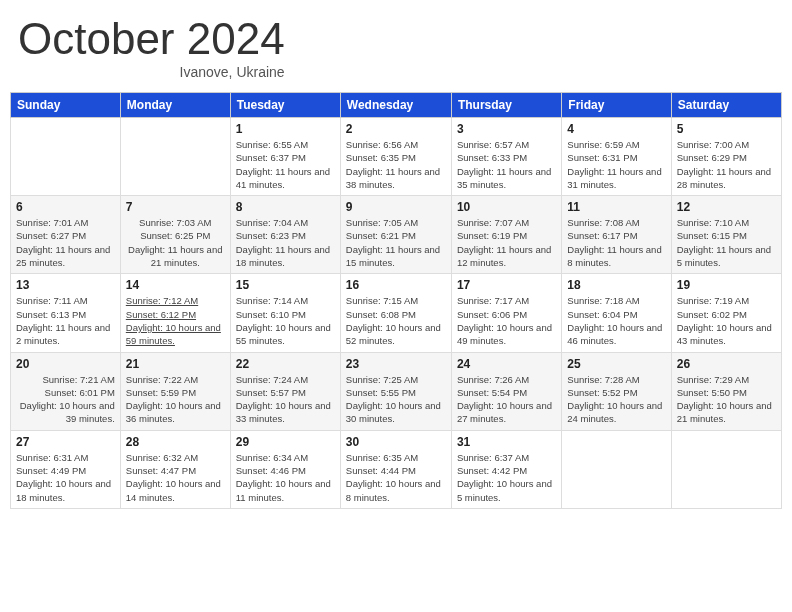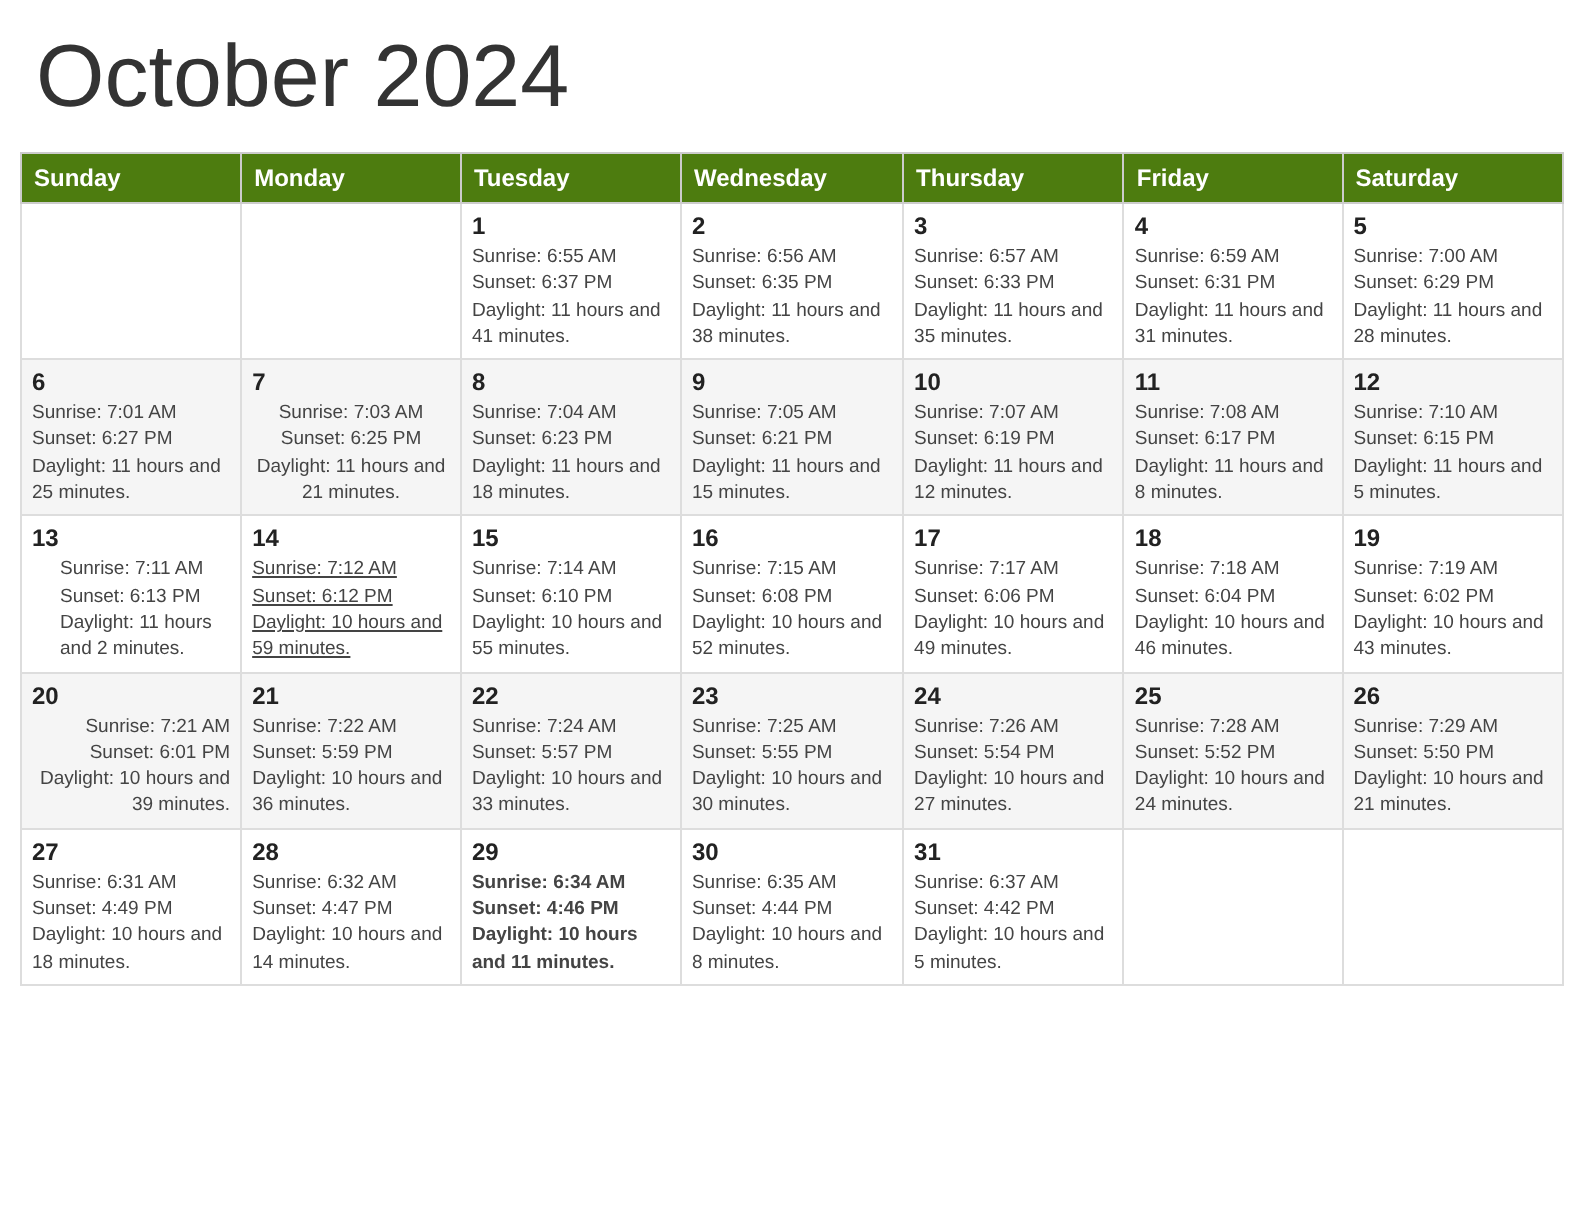--- a/index.html
+++ b/index.html
@@ -33,21 +33,21 @@
     .subtitle {
       font-size: 14px;
       color: #555;
     }
     .calendar {
       width: 100%;
       border-collapse: collapse;
       font-size: 10.5px;
     }
     .calendar th {
-      background-color: #4d7c0f;
+      background-color: #1d4ed8;
       color: #fff;
       text-align: left;
       padding: 5px 6px;
       font-size: 12px;
       font-weight: bold;
       border: 1px solid #ccc;
     }
     .calendar td {
       vertical-align: top;
       padding: 4px 5px;
@@ -78,20 +78,21 @@
       width: 90px;
       height: 45px;
     }
   </style>
 </head>
 <body>
 
 <div class="header">
   <div class="title-block">
     <div class="month-title">October 2024</div>
+    <div class="subtitle">Ivanove, Ukraine</div>
   </div>
 </div>
 
 <table class="calendar">
   <thead>
     <tr id="weekday-header">
     <th>Sunday</th>
         <th>Monday</th>
         <th>Tuesday</th>
         <th>Wednesday</th>
@@ -175,21 +176,21 @@
         <td>
           <span class="day-number">12</span>
           <div class="day-info" style="white-space: pre-line;">Sunrise: 7:10 AM
 Sunset: 6:15 PM
 Daylight: 11 hours and 5 minutes.</div>
         </td>
       </tr>
       <tr>
         <td>
           <span class="day-number">13</span>
-          <div class="day-info" style="white-space: pre-line; margin-left: 14px;">Sunrise: 7:11 AM
+          <div class="day-info" style="white-space: pre-line;">Sunrise: 7:11 AM
 Sunset: 6:13 PM
 Daylight: 11 hours and 2 minutes.</div>
         </td>
         <td>
           <span class="day-number">14</span>
           <div class="day-info" style="white-space: pre-line; text-decoration: underline;">Sunrise: 7:12 AM
 Sunset: 6:12 PM
 Daylight: 10 hours and 59 minutes.</div>
         </td>
         <td>
@@ -275,21 +276,21 @@
 Daylight: 10 hours and 18 minutes.</div>
         </td>
         <td>
           <span class="day-number">28</span>
           <div class="day-info" style="white-space: pre-line;">Sunrise: 6:32 AM
 Sunset: 4:47 PM
 Daylight: 10 hours and 14 minutes.</div>
         </td>
         <td>
           <span class="day-number">29</span>
-          <div class="day-info" style="white-space: pre-line; font-weight: bold;">Sunrise: 6:34 AM
+          <div class="day-info" style="white-space: pre-line;">Sunrise: 6:34 AM
 Sunset: 4:46 PM
 Daylight: 10 hours and 11 minutes.</div>
         </td>
         <td>
           <span class="day-number">30</span>
           <div class="day-info" style="white-space: pre-line;">Sunrise: 6:35 AM
 Sunset: 4:44 PM
 Daylight: 10 hours and 8 minutes.</div>
         </td>
         <td>

